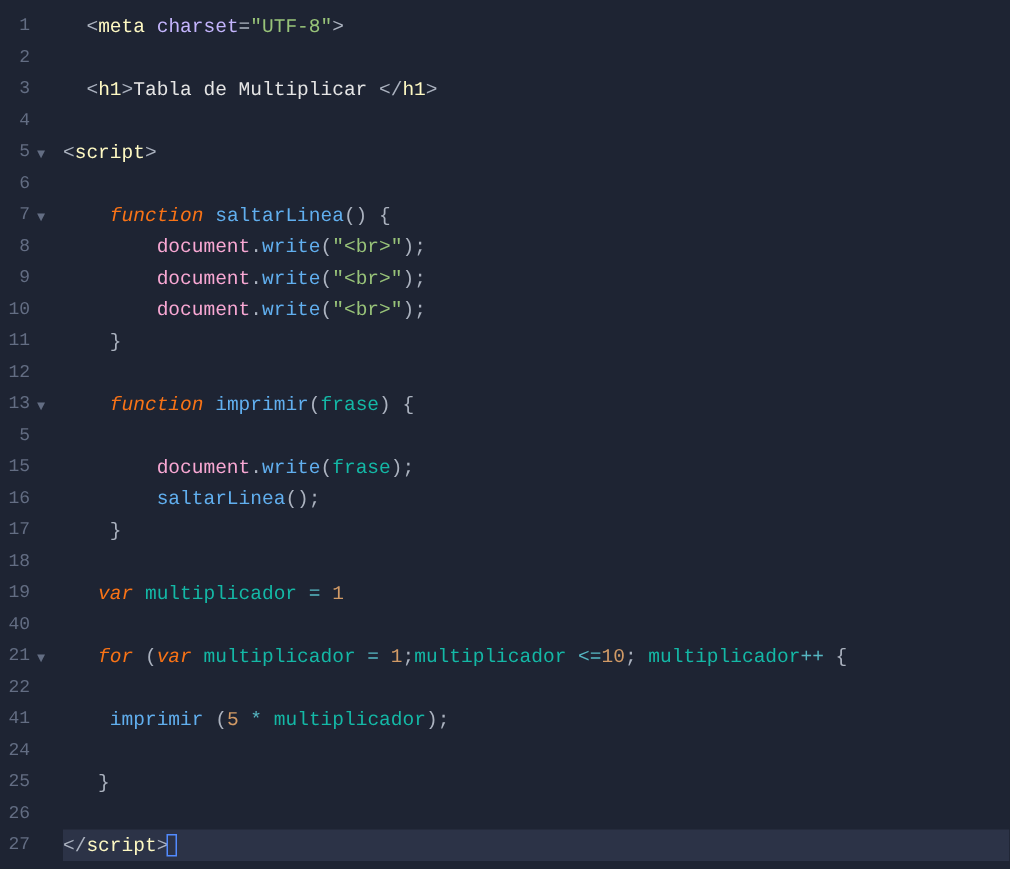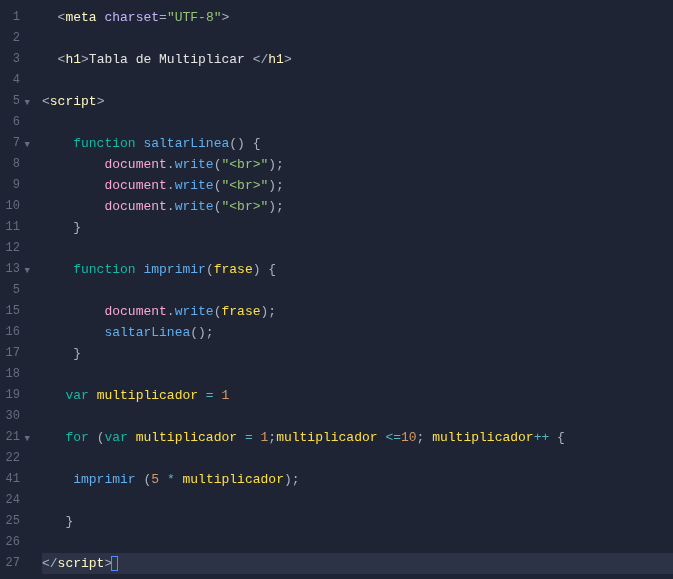--- a/index.html
+++ b/index.html
@@ -54,26 +54,26 @@
     width: 7px;
     height: 15px;
     vertical-align: middle;
     margin-left: -1px;
   } 
   .tag-br { color: #abb2bf; } 
   .tag { color: #fef9c3; }
   .attr { color: #c4b5fd; }
   .op-eq { color: #abb2bf; }
   .str { color: #98c379; }
-  .kw { color: #14b8a6; } 
+  .kw { color: #f97316; font-style: italic; } 
   .fn-name { color: #61afef; }
   .obj { color: #f9a8d4; }
   .method { color: #61afef; }
   .num { color: #d19a66; }
-  .ident { color: #fde047; }
+  .ident { color: #14b8a6; }
   .txt { color: #e5e5e5; }
   .op { color: #56b6c2; }
   .paren { color: #abb2bf; }
   .dot { color: #abb2bf; }
   .semi { color: #abb2bf; }
   .brace { color: #abb2bf; }
 </style>
 </head>
 <body>
 
@@ -91,21 +91,21 @@
       <div class="ln">10</div>
       <div class="ln">11</div>
       <div class="ln">12</div>
       <div class="ln">13<span class="fold">▼</span></div>
       <div class="ln">5</div>
       <div class="ln">15</div>
       <div class="ln">16</div>
       <div class="ln">17</div>
       <div class="ln">18</div>
       <div class="ln">19</div>
-      <div class="ln">30</div>
+      <div class="ln">40</div>
       <div class="ln">21<span class="fold">▼</span></div>
       <div class="ln">22</div>
       <div class="ln">41</div>
       <div class="ln">24</div>
       <div class="ln">25</div>
       <div class="ln">26</div>
       <div class="ln">27</div>
     </div>
   <div class="code"><div class="line"><span class="txt">  </span><span class="tag-br">&lt;</span><span class="tag">meta</span><span class="txt"> </span><span class="attr">charset</span><span class="op-eq">=</span><span class="str">"UTF-8"</span><span class="tag-br">&gt;</span></div><div class="line"></div><div class="line"><span class="txt">  </span><span class="tag-br">&lt;</span><span class="tag">h1</span><span class="tag-br">&gt;</span><span class="txt">Tabla de Multiplicar </span><span class="tag-br">&lt;/</span><span class="tag">h1</span><span class="tag-br">&gt;</span></div><div class="line"></div><div class="line"><span class="tag-br">&lt;</span><span class="tag">script</span><span class="tag-br">&gt;</span></div><div class="line"></div><div class="line"><span class="txt">    </span><span class="kw">function</span><span class="txt"> </span><span class="fn-name">saltarLinea</span><span class="paren">()</span><span class="txt"> </span><span class="brace">{</span></div><div class="line"><span class="txt">        </span><span class="obj">document</span><span class="dot">.</span><span class="method">write</span><span class="paren">(</span><span class="str">"&lt;br&gt;"</span><span class="paren">)</span><span class="semi">;</span></div><div class="line"><span class="txt">        </span><span class="obj">document</span><span class="dot">.</span><span class="method">write</span><span class="paren">(</span><span class="str">"&lt;br&gt;"</span><span class="paren">)</span><span class="semi">;</span></div><div class="line"><span class="txt">        </span><span class="obj">document</span><span class="dot">.</span><span class="method">write</span><span class="paren">(</span><span class="str">"&lt;br&gt;"</span><span class="paren">)</span><span class="semi">;</span></div><div class="line"><span class="txt">    </span><span class="brace">}</span></div><div class="line"></div><div class="line"><span class="txt">    </span><span class="kw">function</span><span class="txt"> </span><span class="fn-name">imprimir</span><span class="paren">(</span><span class="ident">frase</span><span class="paren">)</span><span class="txt"> </span><span class="brace">{</span></div><div class="line"></div><div class="line"><span class="txt">        </span><span class="obj">document</span><span class="dot">.</span><span class="method">write</span><span class="paren">(</span><span class="ident">frase</span><span class="paren">)</span><span class="semi">;</span></div><div class="line"><span class="txt">        </span><span class="fn-name">saltarLinea</span><span class="paren">()</span><span class="semi">;</span></div><div class="line"><span class="txt">    </span><span class="brace">}</span></div><div class="line"></div><div class="line"><span class="txt">   </span><span class="kw">var</span><span class="txt"> </span><span class="ident">multiplicador</span><span class="txt"> </span><span class="op">=</span><span class="txt"> </span><span class="num">1</span></div><div class="line"></div><div class="line"><span class="txt">   </span><span class="kw">for</span><span class="txt"> </span><span class="paren">(</span><span class="kw">var</span><span class="txt"> </span><span class="ident">multiplicador</span><span class="txt"> </span><span class="op">=</span><span class="txt"> </span><span class="num">1</span><span class="semi">;</span><span class="ident">multiplicador</span><span class="txt"> </span><span class="op">&lt;=</span><span class="num">10</span><span class="semi">;</span><span class="txt"> </span><span class="ident">multiplicador</span><span class="op">++</span><span class="txt"> </span><span class="brace">{</span></div><div class="line"></div><div class="line"><span class="txt">    </span><span class="fn-name">imprimir</span><span class="txt"> </span><span class="paren">(</span><span class="num">5</span><span class="txt"> </span><span class="op">*</span><span class="txt"> </span><span class="ident">multiplicador</span><span class="paren">)</span><span class="semi">;</span></div><div class="line"></div><div class="line"><span class="txt">   </span><span class="brace">}</span></div><div class="line"></div><div class="line hl"><span class="tag-br">&lt;/</span><span class="tag">script</span><span class="tag-br">&gt;</span><span class="cursor-box"></span></div></div>
 </div>

